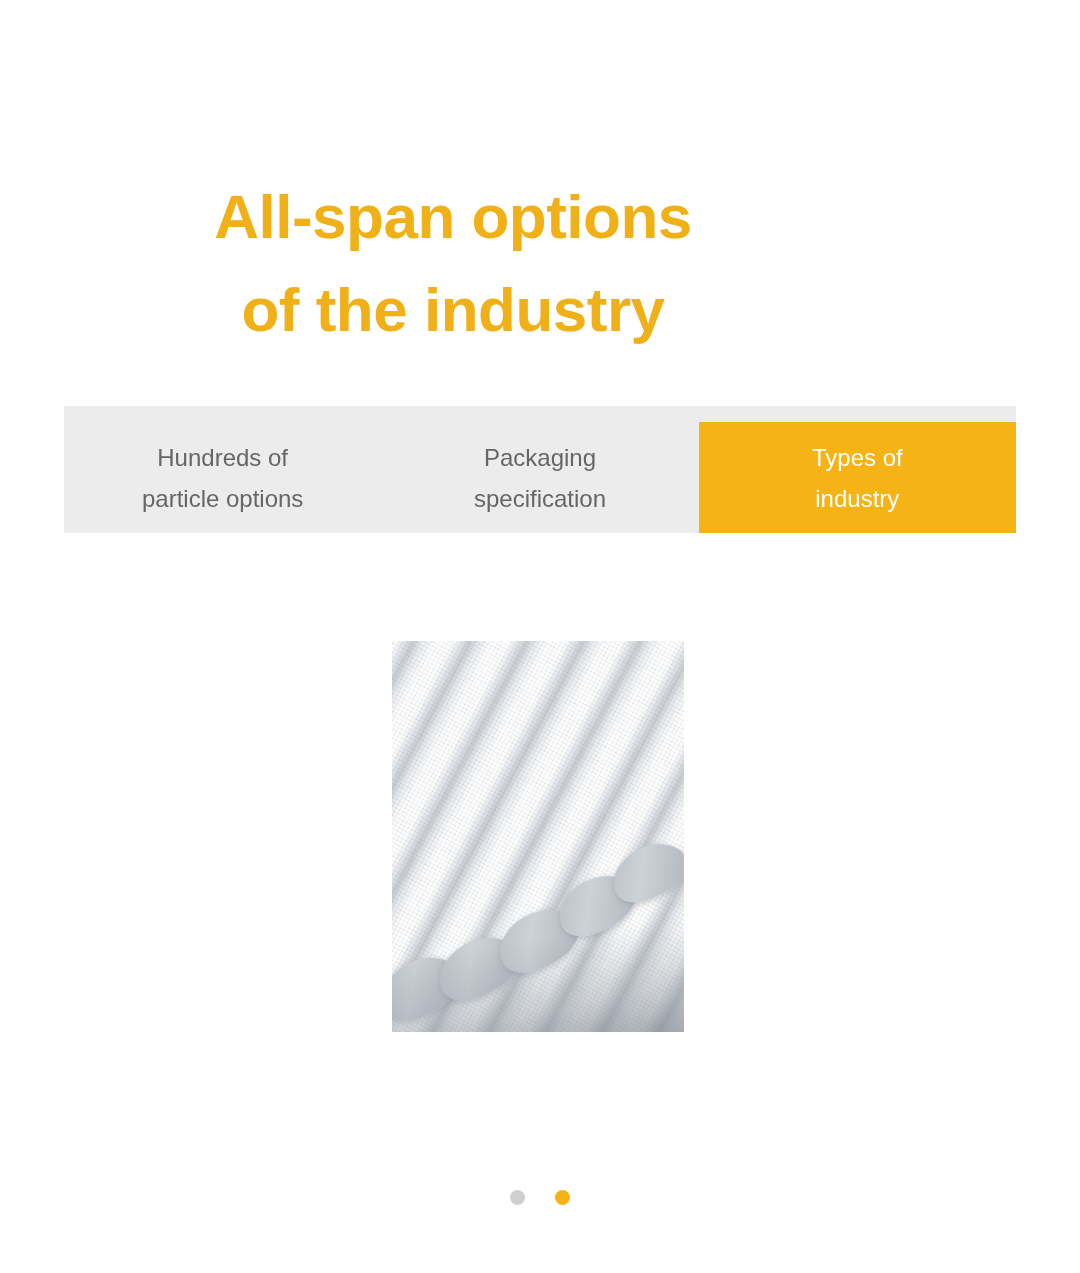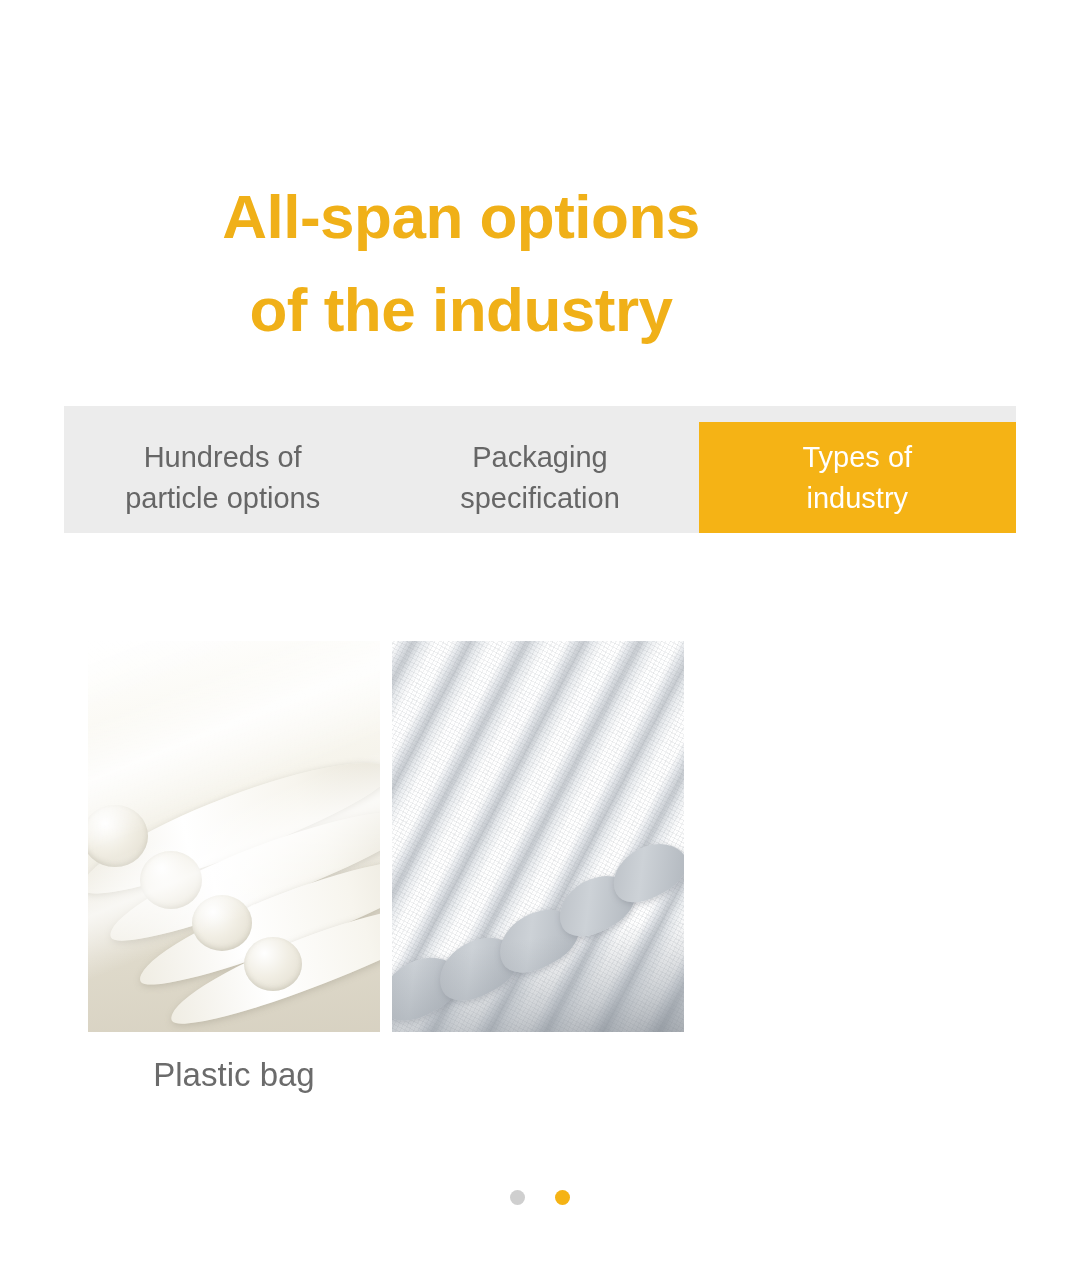--- a/index.html
+++ b/index.html
@@ -30,40 +30,39 @@
     left: 0;
     top: 128px;
     width: 906px;
     text-align: center;
     color: #F0B018;
     font-weight: bold;
     font-size: 62px;
     line-height: 93px;
     letter-spacing: -0.5px;
     white-space: pre-line;
-    padding-left: 8px;
   }
 
   
   .tabbar {
     position: absolute;
     left: 64px;
     top: 406px;
     width: 952px;
     height: 127px;
     display: flex;
     background: #ECECEC;
   }
   .tab {
     flex: 1 1 0;
     display: flex;
     align-items: center;
     justify-content: center;
     text-align: center;
-    font-size: 29px;
+    font-size: 24px;
     line-height: 41px;
     color: #666666;
     background: #ECECEC;
     white-space: pre-line;
     box-sizing: border-box;
     padding: 8px 6px;
     cursor: pointer;
     margin-top: 16px;
   }
   .tab.active {
@@ -241,36 +240,20 @@
     <div class="tab">Hundreds of
 particle options</div>
     <div class="tab">Packaging
 specification</div>
     <div class="tab active">Types of
 industry</div>
   </div>
 
   <div class="cards">
 
-    <div class="card left">
-      <div class="thumb">
-        <div class="plastic-bg"></div>
-        <div class="plastic-table"></div>
-        <div class="fold f1"></div>
-        <div class="fold f2"></div>
-        <div class="fold f3"></div>
-        <div class="fold f4"></div>
-        <div class="fold-cap c1"></div>
-        <div class="fold-cap c2"></div>
-        <div class="fold-cap c3"></div>
-        <div class="fold-cap c4"></div>
-        <div class="plastic-sheen"></div>
-      </div>
-      <div class="caption">Plastic bag</div>
-    </div>
 
     <div class="card right">
       <div class="thumb">
         <div class="woven-bg"></div>
         <div class="woven-stripes"></div>
         <div class="woven-weave"></div>
         <div class="pleat-cap p1"></div>
         <div class="pleat-cap p2"></div>
         <div class="pleat-cap p3"></div>
         <div class="pleat-cap p4"></div>

